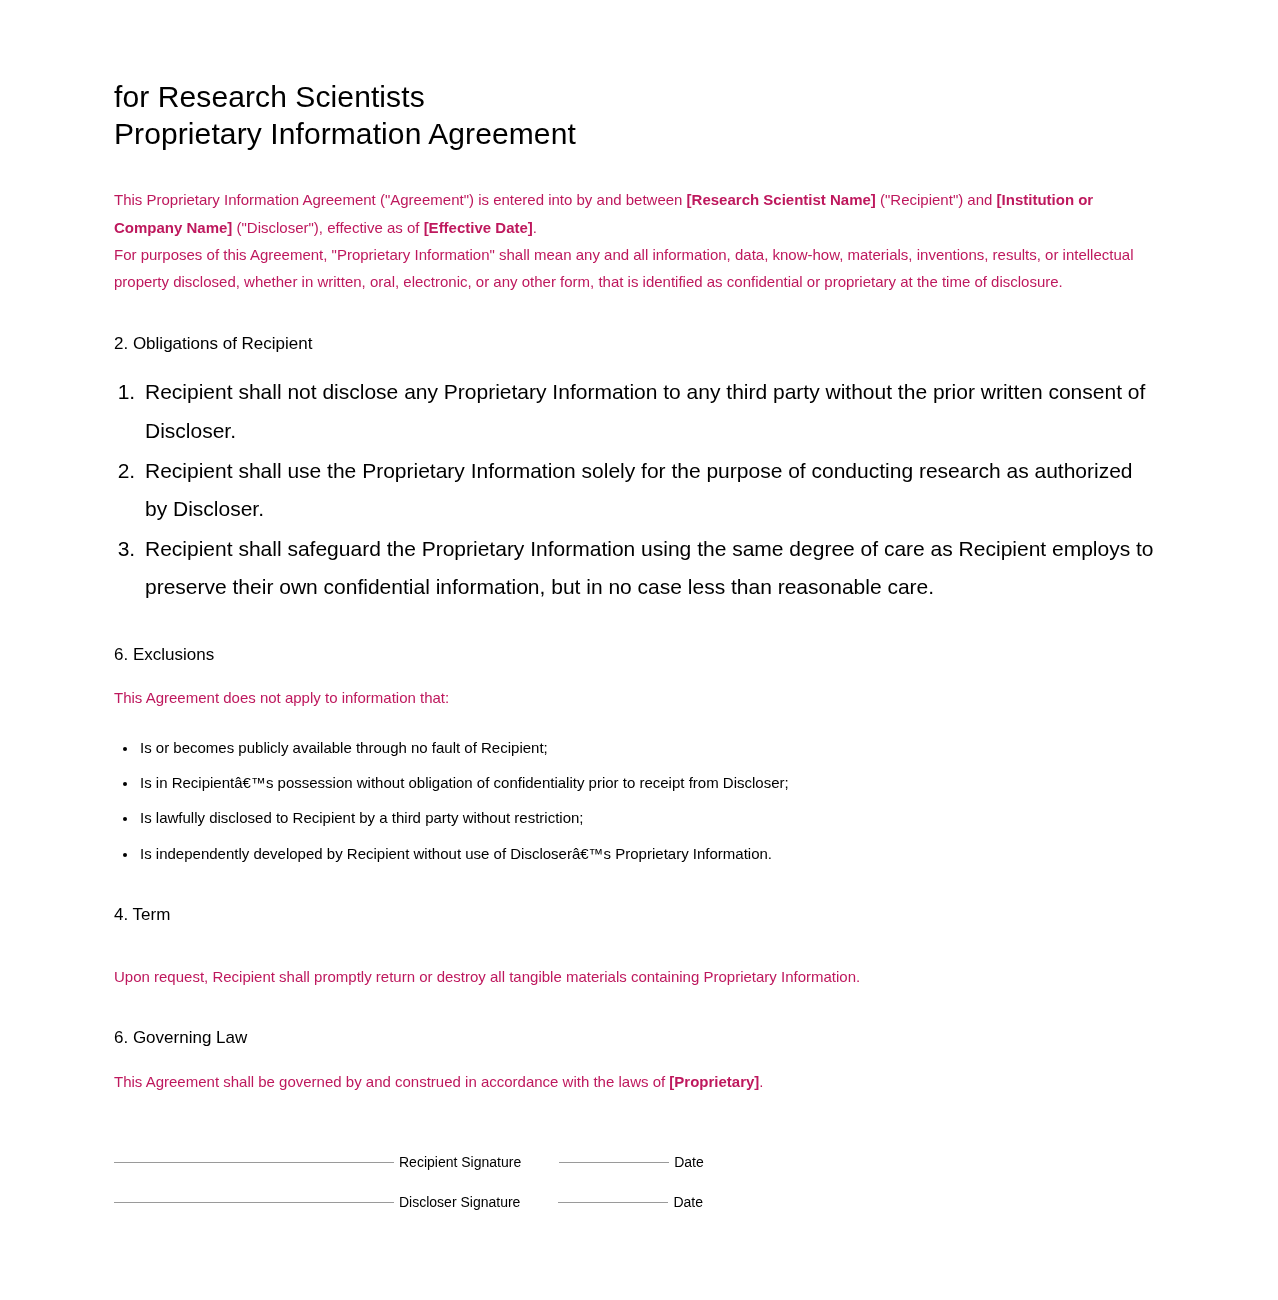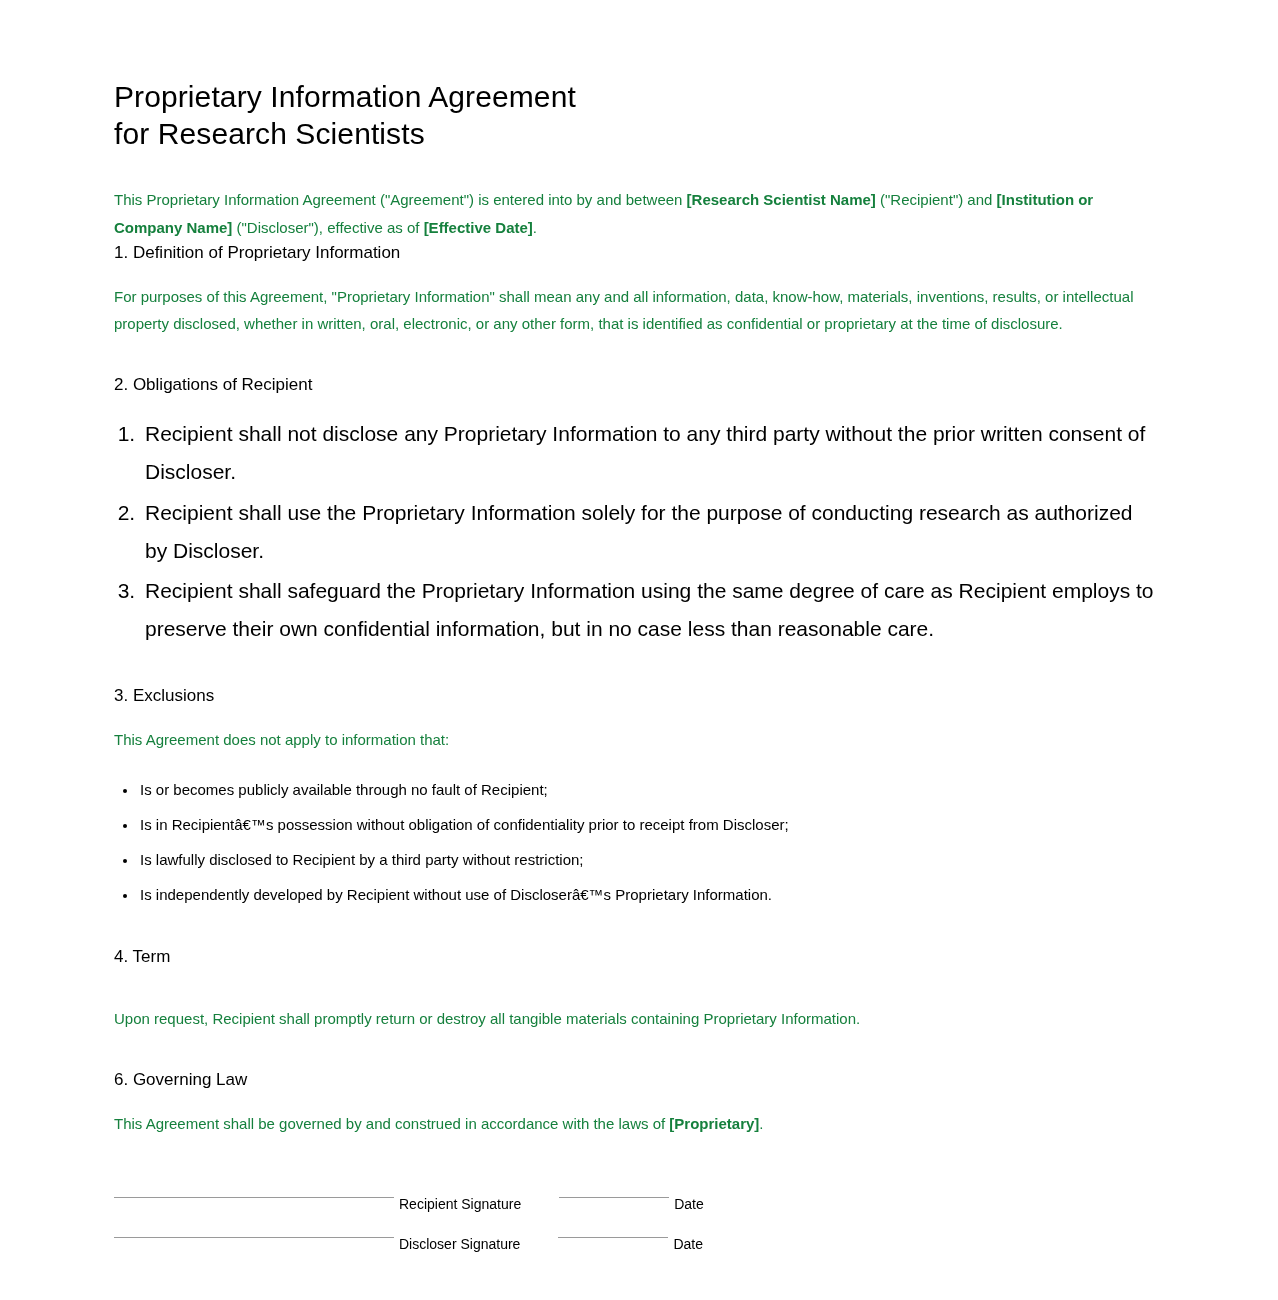--- a/index.html
+++ b/index.html
@@ -32,21 +32,21 @@
     color: #000;
   }
   .doc-title .title-line {
     display: block;
   }
   p.para {
     font-size: 15px;
     font-weight: 400;
     line-height: 1.82;
     margin: 0;
-    color: #15803d;
+    color: #be185d;
     max-width: 1048px;
   }
   .intro {
     margin-bottom: 40px;
   }
   h2.section-heading {
     font-size: 17px;
     font-weight: 400;
     line-height: 1.4;
     margin: 0 0 18px 0;
@@ -84,20 +84,21 @@
     font-size: 13px;
   }
   b, strong {
     font-weight: 700;
   }
   .sig-block {
     margin-top: 60px;
   }
   .sig-row {
     display: flex;
+    align-items: center;
     margin-bottom: 26px;
     font-size: 14px;
   }
   .sig-rule {
     height: 0;
     border-top: 1px solid #9a9a9a;
     display: inline-block;
   }
   .sig-rule.long {
     width: 280px;
@@ -116,42 +117,41 @@
     width: 38px;
     display: inline-block;
   }
 </style>
 </head>
 <body>
 
 <div class="page">
 
   <h1 class="doc-title">
+    <span class="title-line">for Research Scientists</span>
     <span class="title-line">Proprietary Information Agreement</span>
-    <span class="title-line">for Research Scientists</span>
   </h1>
 
   <p class="para intro"><span>This Proprietary Information Agreement ("Agreement") is entered into by and between </span><b>[Research Scientist Name]</b><span> ("Recipient") and </span><b>[Institution or Company Name]</b><span> ("Discloser"), effective as of </span><b>[Effective Date]</b><span>.</span></p>
 
   <section class="section">
-    <h2 class="section-heading">1. Definition of Proprietary Information</h2>
     <p class="para">For purposes of this Agreement, "Proprietary Information" shall mean any and all information, data, know-how, materials, inventions, results, or intellectual property disclosed, whether in written, oral, electronic, or any other form, that is identified as confidential or proprietary at the time of disclosure.</p>
   </section>
 
   <section class="section">
     <h2 class="section-heading">2. Obligations of Recipient</h2>
     <ol class="numbered">
       <li>Recipient shall not disclose any Proprietary Information to any third party without the prior written consent of Discloser.</li>
       <li>Recipient shall use the Proprietary Information solely for the purpose of conducting research as authorized by Discloser.</li>
       <li>Recipient shall safeguard the Proprietary Information using the same degree of care as Recipient employs to preserve their own confidential information, but in no case less than reasonable care.</li>
     </ol>
   </section>
 
   <section class="section">
-    <h2 class="section-heading">3. Exclusions</h2>
+    <h2 class="section-heading">6. Exclusions</h2>
     <p class="para">This Agreement does not apply to information that:</p>
     <ul class="bulleted">
       <li>Is or becomes publicly available through no fault of Recipient;</li>
       <li>Is in Recipientâ€™s possession without obligation of confidentiality prior to receipt from Discloser;</li>
       <li>Is lawfully disclosed to Recipient by a third party without restriction;</li>
       <li>Is independently developed by Recipient without use of Discloserâ€™s Proprietary Information.</li>
     </ul>
   </section>
 
   <section class="section">

